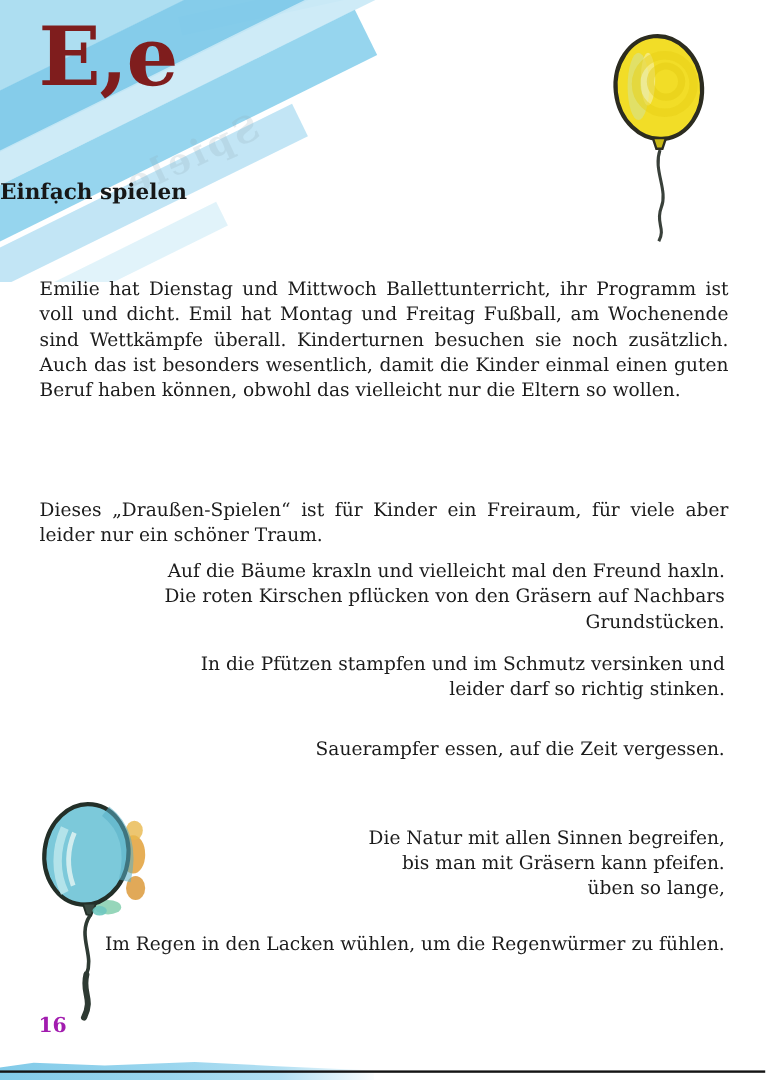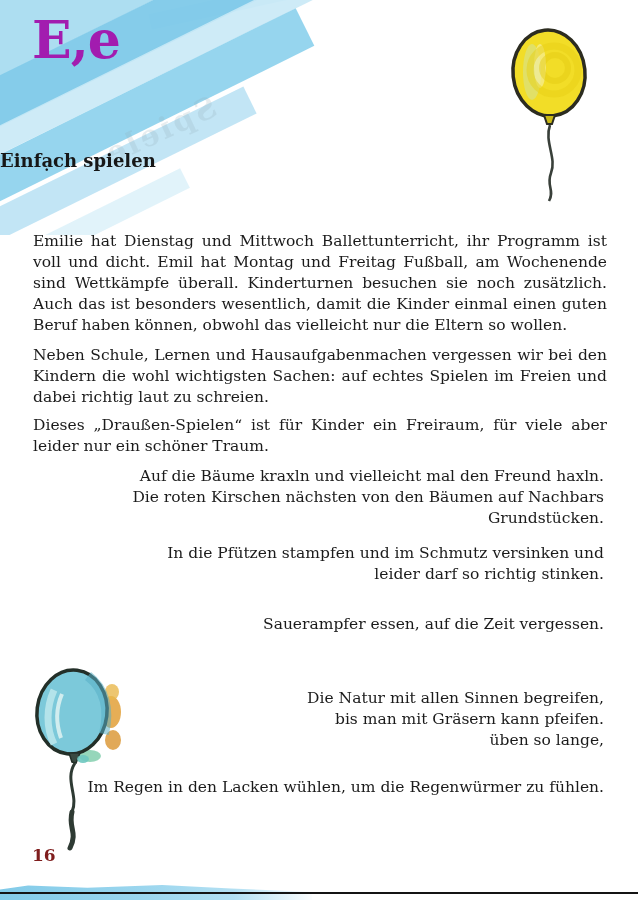--- a/index.html
+++ b/index.html
@@ -13,22 +13,22 @@
   }
   .wc-top{position:absolute;left:0;top:0;width:470px;height:235px;pointer-events:none;}
   .ghost{
     position:absolute;left:-14px;top:138px;width:240px;
     transform:rotate(-25deg) scaleX(-1);
     font-size:30px;font-weight:bold;letter-spacing:3px;
     color:#8fa9b4;opacity:0.20;pointer-events:none;
   }
   .letter-heading{
     position:absolute;left:32px;top:14px;
-    font-size:52px;font-weight:bold;line-height:1;letter-spacing:-1px;
-    color:#a21caf;
+    font-size:68px;font-weight:bold;line-height:1;letter-spacing:-1px;
+    color:#7f1d1d;
   }
   .balloon-yellow{position:absolute;left:503px;top:20px;width:96px;height:182px;}
   .balloon-blue{position:absolute;left:26px;top:660px;width:104px;height:192px;}
   .title{
     position:absolute;left:0;top:150px;width:638px;
     text-align:left;font-size:18px;font-weight:bold;color:#171717;
   }
   .para{
     position:absolute;left:33px;width:574px;
     font-size:15.5px;line-height:21px;text-align:justify;
@@ -40,21 +40,21 @@
     position:absolute;left:34px;width:570px;
     font-size:15.5px;line-height:21px;text-align:right;
   }
   .v1{top:466px}
   .v2{top:543px}
   .v3{top:614px}
   .v4{top:688px}
   .v5{top:777px}
   .page-number{
     position:absolute;left:32px;top:845px;
-    font-size:17px;font-weight:bold;color:#7f1d1d;
+    font-size:17px;font-weight:bold;color:#a21caf;
   }
   .wc-bottom{
     position:absolute;left:0;top:884px;width:312px;height:16px;
     background:linear-gradient(90deg,#74c5e6 0%,#8fd1ec 45%,#aadcf1 75%,rgba(170,220,241,0.05) 100%);
     clip-path:polygon(0 35%,9% 10%,28% 24%,52% 6%,74% 28%,100% 50%,100% 100%,0 100%);
     opacity:0.9;
   }
   .bottom-rule{
     position:absolute;left:0;top:892px;width:638px;height:2px;
     background:#141414;
@@ -87,26 +87,25 @@
     <ellipse cx="37" cy="46" rx="6" ry="22" fill="#f8f3b9" opacity="0.55"></ellipse>
     <circle cx="51" cy="50" r="24" fill="none" stroke="#e8d015" stroke-width="7" opacity="0.5"></circle>
     <circle cx="52" cy="48" r="13" fill="none" stroke="#e3ca12" stroke-width="6" opacity="0.45"></circle>
     <path d="M41,95 L52,95 L49,104 L44,104 Z" fill="#c9b917" stroke="#2c2c20" stroke-width="2"></path>
     <path d="M47,105 C41,122 54,138 48,153 C43,166 52,170 46,181" fill="none" stroke="#39403a" stroke-width="2.6"></path>
   </svg>
 
   <div class="title">Einfạch spielen</div>
 
   <p class="para p1">Emilie hat Dienstag und Mittwoch Ballettunterricht, ihr Programm ist voll und dicht. Emil hat Montag und Freitag Fußball, am Wochenende sind Wettkämpfe überall. Kinderturnen besuchen sie noch zusätzlich. Auch das ist besonders we­sentlich, damit die Kinder einmal einen guten Beruf haben können, obwohl das vielleicht nur die Eltern so wollen.</p>
-  <p class="para p2">Neben Schule, Lernen und Hausaufgabenmachen vergessen wir bei den Kindern die wohl wichtigsten Sachen: auf echtes Spielen im Freien und dabei richtig laut zu schreien.</p>
   <p class="para p3">Dieses „Draußen-Spielen“ ist für Kinder ein Freiraum, für viele aber leider nur ein schöner Traum.</p>
 
   <div class="verse v1">
     <div>Auf die Bäume kraxln und vielleicht mal den Freund haxln.</div>
-    <div>Die roten Kirschen nächsten von den Bäumen auf Nachbars Grundstücken.</div>
+    <div>Die roten Kirschen pflücken von den Gräsern auf Nachbars Grundstücken.</div>
   </div>
   <div class="verse v2">
     <div>In die Pfützen stampfen und im Schmutz versinken und</div>
     <div>leider darf so richtig stinken.</div>
   </div>
   <div class="verse v3">
     <div>Sauerampfer essen, auf die Zeit vergessen.</div>
   </div>
   <div class="verse v4">
     <div>Die Natur mit allen Sinnen begreifen,</div>

